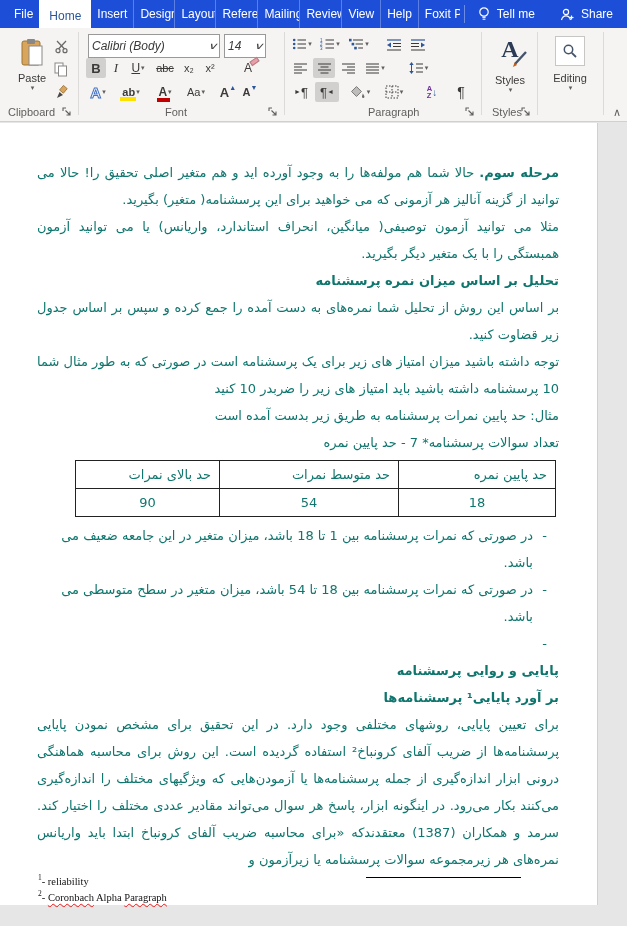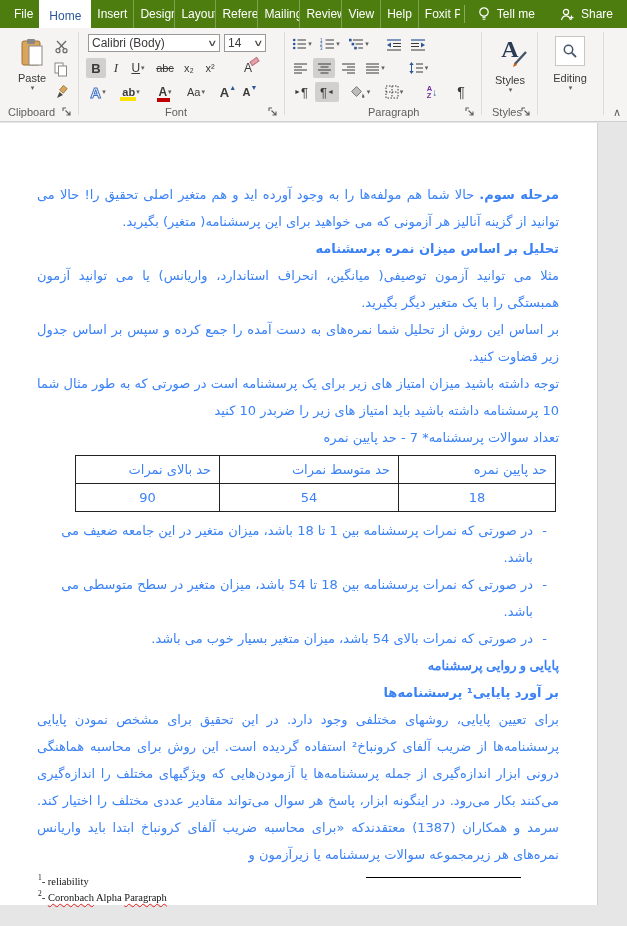--- a/index.html
+++ b/index.html
@@ -1,62 +1,62 @@
 <!DOCTYPE html>
 <html><head>
 <meta charset="utf-8">
 <style>
   * { box-sizing: border-box; margin: 0; padding: 0; }
   html,body { width:627px; height:926px; }
   body { font-family:"Liberation Sans", sans-serif; position:relative; background:#e6e6e6; overflow:hidden; }
 
   
-  .tabbar { position:absolute; top:0; left:0; width:627px; height:28px; background:#4d7c0f; display:flex; align-items:stretch; }
+  .tabbar { position:absolute; top:0; left:0; width:627px; height:28px; background:#1d4ed8; display:flex; align-items:stretch; }
   .tab { flex:0 0 auto; display:flex; align-items:center; padding:0 6px; color:#fff; font-size:12px; white-space:nowrap; overflow:hidden; border-left:1px solid rgba(255,255,255,.28); cursor:default; }
   .tab:first-child { border-left:none; padding-left:14px; }
   .tab.active { background:#fff; color:#2b579a; border-left:none; padding:16px 10px; }
   .tab.active + .tab { border-left:none; }
   .tab.w40 { width:41px; }
   .tab.w42 { width:42px; }
   .tabsep { width:1px; background:rgba(255,255,255,.35); margin:5px 4px; }
   .tab-right { display:flex; align-items:center; color:#fff; font-size:12px; gap:6px; padding:0 8px; }
   .spacer { flex:1; }
   .ticon { display:inline-flex; align-items:center; }
 
   
   .ribbon { position:absolute; top:28px; left:0; width:627px; height:94px; background:#f5f4f2; border-bottom:1px solid #d2d0ce; font-size:11px; color:#3b3a39; }
   .vsep { position:absolute; top:4px; bottom:6px; width:1px; background:#dddbd9; }
   .grouplabel { position:absolute; bottom:3px; font-size:11px; color:#605e5c; }
   .launcher { position:absolute; bottom:3px; width:11px; height:11px; }
   .rbtn { position:absolute; display:flex; align-items:center; justify-content:center; height:20px; border-radius:2px; }
   .rbtn.on { background:#d2d0ce; }
   .dd { font-size:7px; color:#605e5c; margin-left:1px; }
-  .combo { position:absolute; background:#fff; border:1px solid #999; display:flex; align-items:center; font-size:12px; padding:0 3px; height:18px; }
+  .combo { position:absolute; background:#fff; border:1px solid #999; display:flex; align-items:center; font-size:12px; padding:0 3px; height:24px;font-style:italic; }
   .combo .cv { margin-left:auto; font-size:9px; color:#444; transform:scaleX(1.6); }
   .glyphB { font-weight:bold; font-size:13px; }
   .glyphI { font-style:italic; font-family:"Liberation Serif",serif; font-size:13px; }
   .glyphU { text-decoration:underline; font-size:12px; }
   .strike { text-decoration:line-through; font-size:11px; }
   .fx-a { font-weight:bold; font-size:15px; color:#fff; -webkit-text-stroke:1px #4472c4; text-stroke:1px #4472c4; }
   .bar { position:absolute; left:2px; right:2px; bottom:1px; height:4px; }
   .sup8 { font-size:11px; }
   .growA { font-size:13px; font-weight:bold; }
   .blueup { color:#2b579a; font-size:7px; position:relative; top:-5px; }
   .bluedn { color:#2b579a; font-size:7px; position:relative; top:-5px; }
   .pil { font-size:13px; color:#3b3a39; }
   .tri { font-size:7px; position:relative; top:-1px; }
 
   
   .docarea { position:absolute; top:123px; left:0; width:627px; height:803px; background:#e6e6e6; }
   .page { position:absolute; top:0; left:0; width:598px; height:782px; background:#fff; border-right:1px solid #d0d0d0; }
-  .content { position:absolute; top:36px; right:38px; left:37px; direction:rtl; font-family:"DejaVu Sans", sans-serif; font-size:13px; line-height:27px; color:#3b82f6;margin-top:22px; }
+  .content { position:absolute; top:36px; right:38px; left:37px; direction:rtl; font-family:"DejaVu Sans", sans-serif; font-size:13px; line-height:27px; color:#0f766e; }
   p.body { margin:0; text-align:right; }
   p.j { text-align:justify; }
   p.bold, .bold { font-weight:bold; }
-  .h2gap { margin-top:68px;font-family:Liberation Serif, serif; }
+  .h2gap { margin-top:68px; }
   table.score { border-collapse:collapse; direction:rtl; width:480px; margin:4px 3px 2px auto; font-size:13px; table-layout:fixed; }
   table.score td { border:1.5px solid #222; height:26px; padding:0 8px; }
   table.score .hdr td { text-align:right; }
   table.score .val td { text-align:center; height:23px; font-family:"DejaVu Sans", sans-serif; }
   .c1 { width:157px; } .c2 { width:179px; } .c3 { width:144px; }
   .bullets { margin-top:5px; }
   .bullet { display:flex; direction:rtl; text-align:right; }
   .bmark { width:14px; flex:0 0 14px; margin-right:12px; }
   .fnsep { position:absolute; bottom:27px; right:76px; width:155px; border-top:1.5px solid #000; }
   .footnotes { position:absolute; bottom:1px; left:38px; direction:ltr; font-family:"Liberation Serif", serif; font-size:10.5px; line-height:12.5px; color:#111; }
@@ -461,28 +461,29 @@
 
   <div style="position:absolute; right:6px; bottom:2px; color:#605e5c; font-size:11px;">∧</div>
 </div>
 
 <div class="docarea">
   <div class="page">
     <div class="content">
 
       <p class="body j"><b>مرحله سوم.</b><span> حالا شما هم مولفه‌ها را به وجود آورده اید و هم متغیر اصلی تحقیق را! حالا می توانید از گزینه آنالیز  هر آزمونی که می خواهید برای این پرسشنامه( متغیر) بگیرید.</span></p>
 
+      <p class="body j">مثلا می توانید آزمون توصیفی( میانگین، انحراف استاندارد، واریانس) یا می توانید آزمون همبستگی را با یک متغیر دیگر  بگیرید.</p>
+
       <p class="body bold">تحلیل بر اساس میزان نمره پرسشنامه</p>
 
-      <p class="body j">مثلا می توانید آزمون توصیفی( میانگین، انحراف استاندارد، واریانس) یا می توانید آزمون همبستگی را با یک متغیر دیگر  بگیرید.</p>
-
       <p class="body j">بر اساس این روش از تحلیل شما نمره‌های به دست آمده را  جمع کرده و سپس بر اساس جدول زیر قضاوت کنید.</p>
 
       <p class="body j">توجه داشته باشید میزان امتیاز های زیر برای یک پرسشنامه است در صورتی که به طور مثال شما 10 پرسشنامه داشته باشید باید امتیاز های زیر را ضربدر 10 کنید</p>
 
+      <p class="body">مثال: حد پایین نمرات پرسشنامه به طریق زیر بدست آمده است</p>
 
       <p class="body">تعداد سوالات پرسشنامه* 7 - حد پایین نمره</p>
 
       <table class="score">
         <tbody>
             <tr class="hdr">
           <td class="c1">حد پایین نمره</td>
           <td class="c2">حد متوسط نمرات</td>
           <td class="c3">حد بالای نمرات</td>
         </tr>
@@ -498,21 +499,20 @@
         <div class="bullet">
           <span class="bmark">-</span>
           <span>در صورتی که نمرات پرسشنامه بین 1 تا 18 باشد،  میزان متغیر در این جامعه ضعیف می باشد.</span>
         </div>
         <div class="bullet">
           <span class="bmark">-</span>
           <span>در صورتی که نمرات پرسشنامه بین 18 تا 54 باشد،  میزان متغیر در سطح متوسطی می باشد.</span>
         </div>
         <div class="bullet">
           <span class="bmark">-</span>
-          <span>در صورتی که نمرات بالای 54 باشد،  میزان متغیر  بسیار خوب می باشد.</span>
         </div>
       </div>
 
       <p class="body bold h2gap">پایایی و روایی پرسشنامه</p>
       <p class="body bold">بر آورد پایایی¹ پرسشنامه‌ها</p>
 
       <p class="body j">برای تعیین پایایی، روشهای مختلفی وجود دارد. در این تحقیق برای مشخص نمودن پایایی پرسشنامه‌ها از ضریب آلفای کرونباخ² استفاده گردیده است. این روش برای محاسبه هماهنگی درونی ابزار اندازه‌گیری از جمله پرسشنامه‌ها یا آزمودن‌هایی که ویژگیهای مختلف را اندازه‌گیری می‌کنند بکار می‌رود. در اینگونه ابزار، پاسخ هر سوال می‌تواند مقادیر عددی مختلف را اختیار کند. سرمد و همکاران (1387) معتقدندکه «برای محاسبه ضریب آلفای کرونباخ ابتدا باید واریانس نمره‌های هر زیرمجموعه سوالات پرسشنامه یا زیرآزمون و</p>
 
     </div>
 

